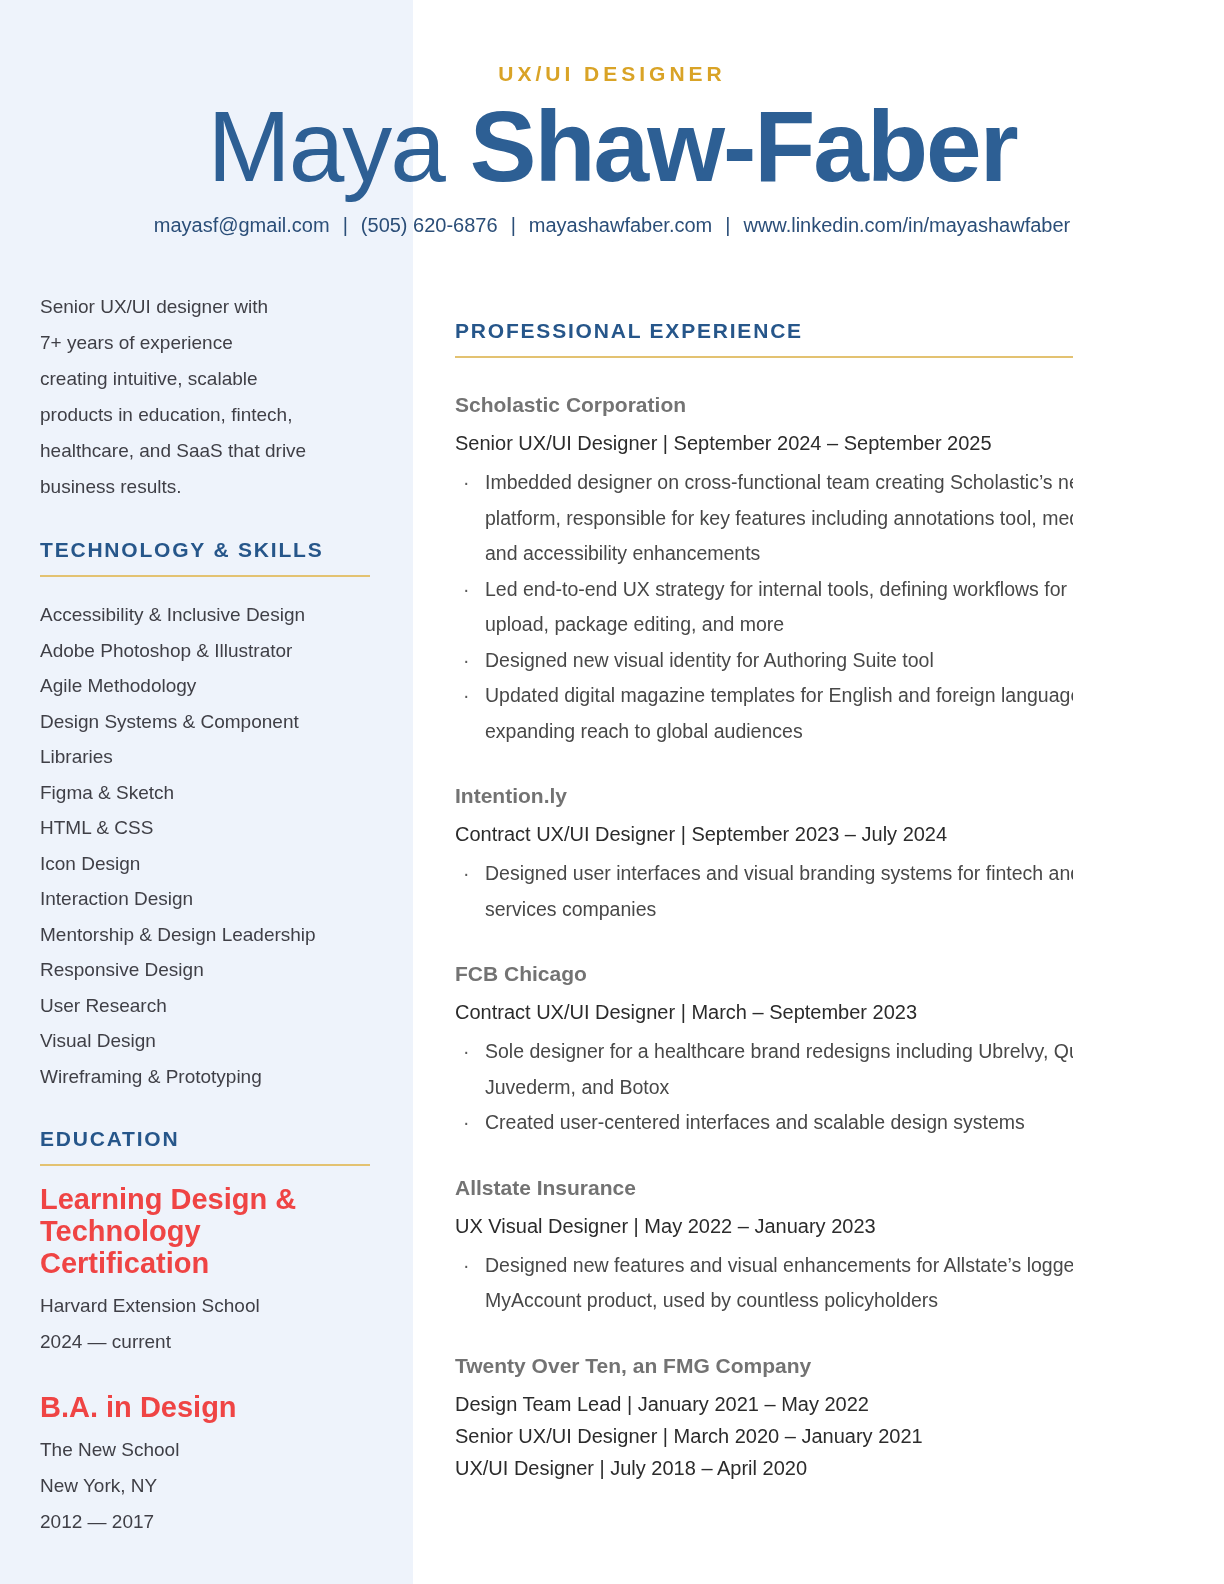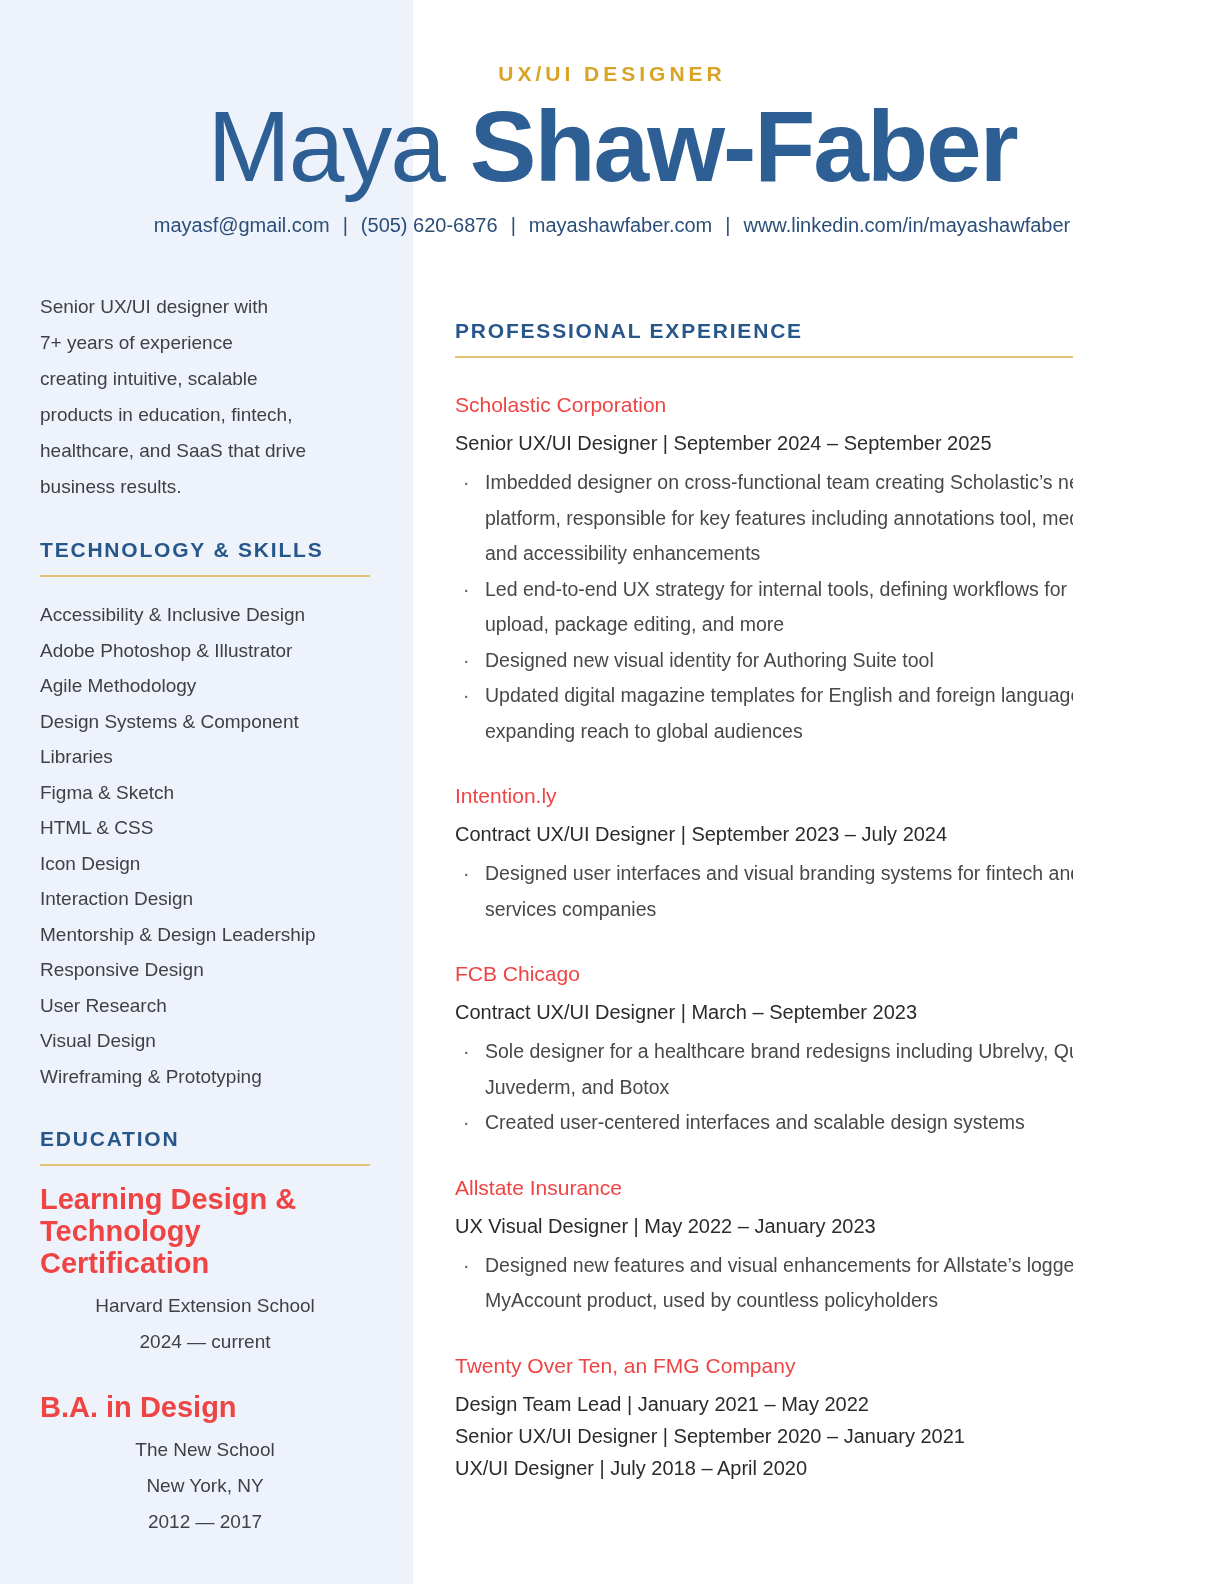--- a/index.html
+++ b/index.html
@@ -53,27 +53,27 @@
   
   .left-col { position:absolute; left:40px; top:289px; width:330px; z-index:2; }
   .summary { font-size:19px; line-height:36px; color:#3f3f46; }
   .left-col .section-heading { margin-top:33px; }
   .skills { margin-top:20px; list-style:none; }
   .skills li { font-size:19px; line-height:35.5px; color:#3f3f46; }
   .edu-heading { margin-top:33px; }
   .edu-entry { margin-top:17px; }
   .edu-entry + .edu-entry { margin-top:31px; }
   .degree { font-size:29px; font-weight:bold; color:#ef4444; line-height:32px; max-width:285px; }
-  .edu-line { font-size:19px; line-height:36px; color:#3f3f46;text-align:center; }
+  .edu-line { font-size:19px; line-height:36px; color:#3f3f46; }
   .edu-line.first { margin-top:9px; }
 
   
   .right-col { position:absolute; left:455px; top:319px; width:733px; z-index:2; }
   .job { margin-top:35px; }
-  .company { font-size:21px; font-weight:normal; color:#ef4444; }
+  .company { font-size:21px; font-weight:bold; color:#737373; }
   .role-line { margin-top:11px; font-size:20px; color:#2b2b2b; line-height:31px; }
   .bullets { margin-top:6px; list-style:none; }
   .bullets li {
     position:relative;
     padding-left:30px;
     font-size:19.5px;
     line-height:35.5px;
     color:#484848;
   }
   .bullets li .dot {
@@ -175,17 +175,17 @@
       <div class="company">Allstate Insurance</div>
       <div class="role-line">UX Visual Designer | May 2022 – January 2023</div>
       <ul class="bullets">
         <li><span class="dot">·</span><span>Designed new features and visual enhancements for Allstate’s logged-in MyAccount product, used by countless policyholders</span></li>
       </ul>
     </div>
 
     <div class="job">
       <div class="company">Twenty Over Ten, an FMG Company</div>
       <div class="role-line">Design Team Lead | January 2021 – May 2022</div>
-      <div class="role-line" style="margin-top:1px;">Senior UX/UI Designer | September 2020 – January 2021</div>
+      <div class="role-line" style="margin-top:1px;">Senior UX/UI Designer | March 2020 – January 2021</div>
       <div class="role-line" style="margin-top:1px;">UX/UI Designer | July 2018 – April 2020</div>
     </div>
   </div>
 </div>
 
 </body></html>

